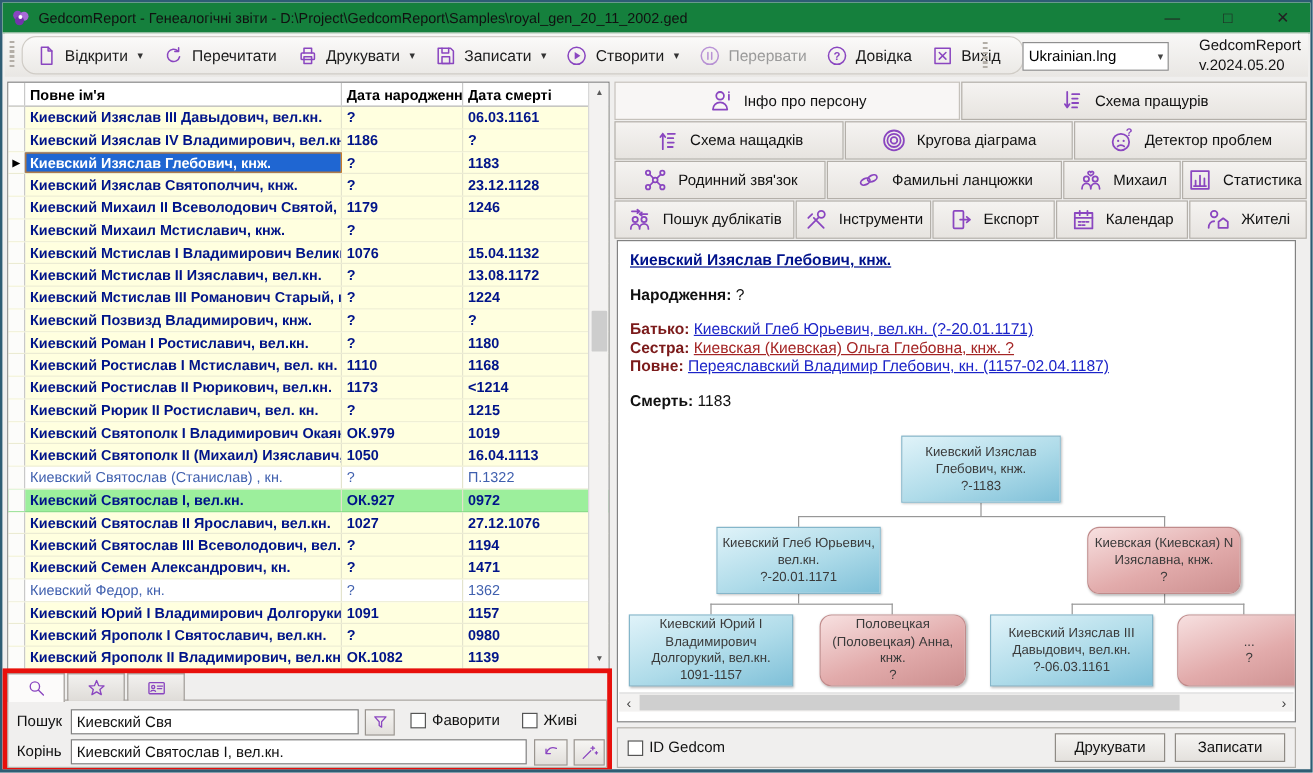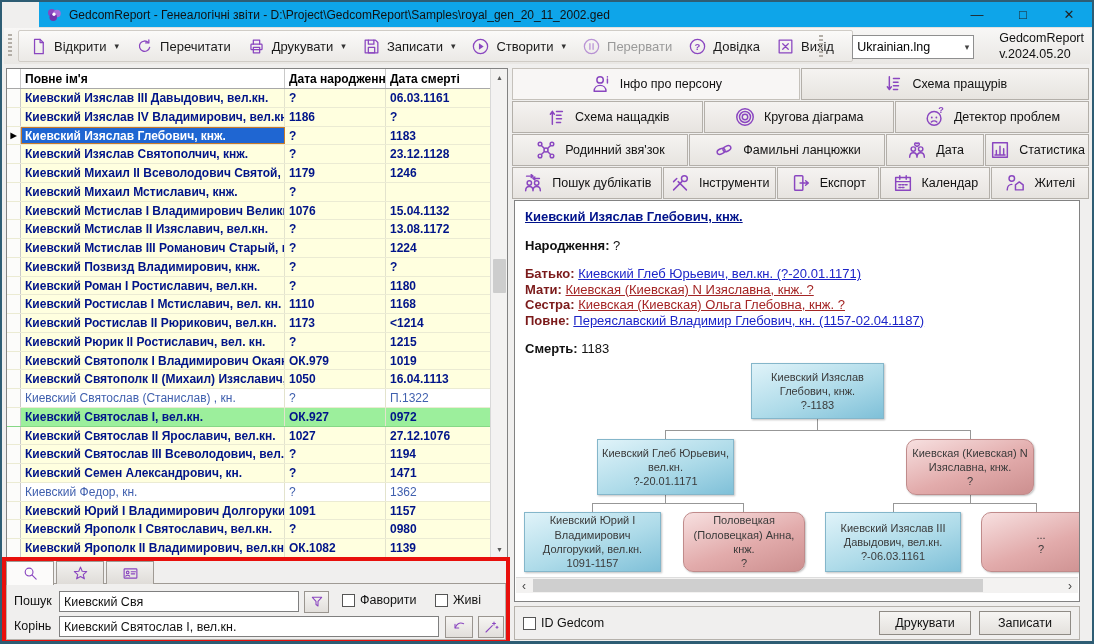--- a/index.html
+++ b/index.html
@@ -2,32 +2,32 @@
 <html><head>
 <meta charset="utf-8">
 <style>
   * { margin:0; padding:0; box-sizing:border-box; }
   html,body { width:1094px; height:644px; font-family:"Liberation Sans",sans-serif; }
   #window {
     position:relative; width:1094px; height:644px; background:#f0efee;
     border:2px solid #2e5d74; border-bottom-width:3px; overflow:hidden;
   }
   
-  #titlebar { position:absolute; top:0; left:0; right:0; height:26px; background:#0ea5e9;
-    display:flex; align-items:center; padding-left:6px; border-bottom:1px solid #e3e1df;margin-left:37px; }
+  #titlebar { position:absolute; top:0; left:0; right:0; height:26px; background:#15803d;
+    display:flex; align-items:center; padding-left:6px; border-bottom:1px solid #e3e1df; }
   #titlebar .logo { width:18px; height:18px; margin-right:6px; }
   #titlebar .title-text { font-size:12px; color:#111; }
   #win-controls { margin-left:auto; display:flex; height:100%; }
   #win-controls .wbtn { width:46px; height:100%; display:flex; align-items:center; justify-content:center;
     font-size:13px; color:#222; cursor:default; }
   
   #toolbar { position:absolute; top:26px; left:2px; right:2px; height:36px;
     background:linear-gradient(#f8f7f6,#e9e7e4); display:flex; align-items:center; }
   #toolbar-main { display:flex; align-items:center; height:32px; margin-left:2px; padding:0 10px 0 2px;
-    background:linear-gradient(#fbfaf9,#ebe9e6); border:1px solid #d0ccc6; border-radius:2px; }
+    background:linear-gradient(#fbfaf9,#ebe9e6); border:1px solid #d0ccc6; border-radius:12px; }
   .grip { width:4px; height:24px; margin:0 4px;
     background:repeating-linear-gradient(to bottom,#b3aea7 0 2px,transparent 2px 4px); }
   .tb-item { display:flex; align-items:center; gap:6px; padding:4px 8px; font-size:13px; color:#1a1a1a;
     border-radius:2px; cursor:default; }
   .tb-item .ticon { width:19px; height:19px; display:inline-flex; }
   .tb-item .caret { font-size:9px; color:#333; margin-left:2px; }
   .tb-item.disabled { color:#9a9a9a; }
   .tb-item.disabled .ticon { opacity:.55; }
   #toolbar-right { position:absolute; right:6px; top:3px; display:flex; align-items:center; gap:25px; }
   #lang-select { width:122px; height:24px; background:#fff; border:1px solid #8f8f8f;
@@ -526,21 +526,21 @@
             </svg></span>
           <span>Фамильні ланцюжки</span>
         </div>
         <div class="rt-btn" style="width: 17%;">
           <span class="ticon"><svg class="pic" viewBox="0 0 24 24">
               <path d="M12 5.2c.6-1.4 2.6-1.2 2.6.4 0 1.2-2.6 2.6-2.6 2.6S9.4 6.8 9.4 5.6c0-1.6 2-1.8 2.6-.4z"></path>
               <circle cx="8" cy="11" r="2.4"></circle>
               <circle cx="16" cy="11" r="2.4"></circle>
               <path d="M4 20c0-3.2 1.9-5 4-5s4 1.8 4 5M12 20c0-3.2 1.9-5 4-5s4 1.8 4 5"></path>
             </svg></span>
-          <span>Дата</span>
+          <span>Михаил</span>
         </div>
         <div class="rt-btn" style="width: 18%;">
           <span class="ticon"><svg class="pic" viewBox="0 0 24 24">
               <rect x="4" y="4" width="16" height="16"></rect>
               <path d="M8 17v-4.5M12 17V8M16 17v-6.5M6.5 17.5h11"></path>
             </svg></span>
           <span>Статистика</span>
         </div>
       </div>
       <div class="rt-row">
@@ -588,22 +588,20 @@
 
   <div id="info-panel">
     <div id="info-text">
       <a class="plink" id="person-title">Киевский Изяслав Глебович, кнж.</a>
       <div class="blank-line"></div>
       <div><span class="lbl-b">Народження: </span>
            <span style="color:#111;">?</span></div>
       <div class="blank-line"></div>
       <div><span class="lbl-r">Батько: </span>
            <a class="plink lnk-m">Киевский Глеб Юрьевич, вел.кн. (?-20.01.1171)</a></div>
-      <div><span class="lbl-r">Мати: </span>
-           <a class="plink lnk-f">Киевская (Киевская) N Изяславна, кнж. ?</a></div>
       <div><span class="lbl-r">Сестра: </span>
            <a class="plink lnk-f">Киевская (Киевская) Ольга Глебовна, кнж. ?</a></div>
       <div><span class="lbl-r">Повне: </span>
            <a class="plink lnk-m">Переяславский Владимир Глебович, кн. (1157-02.04.1187)</a></div>
       <div class="blank-line"></div>
       <div><span class="lbl-b">Смерть: </span>
            <span style="color:#111;">1183</span></div>
     </div>
 
     <div id="tree">

